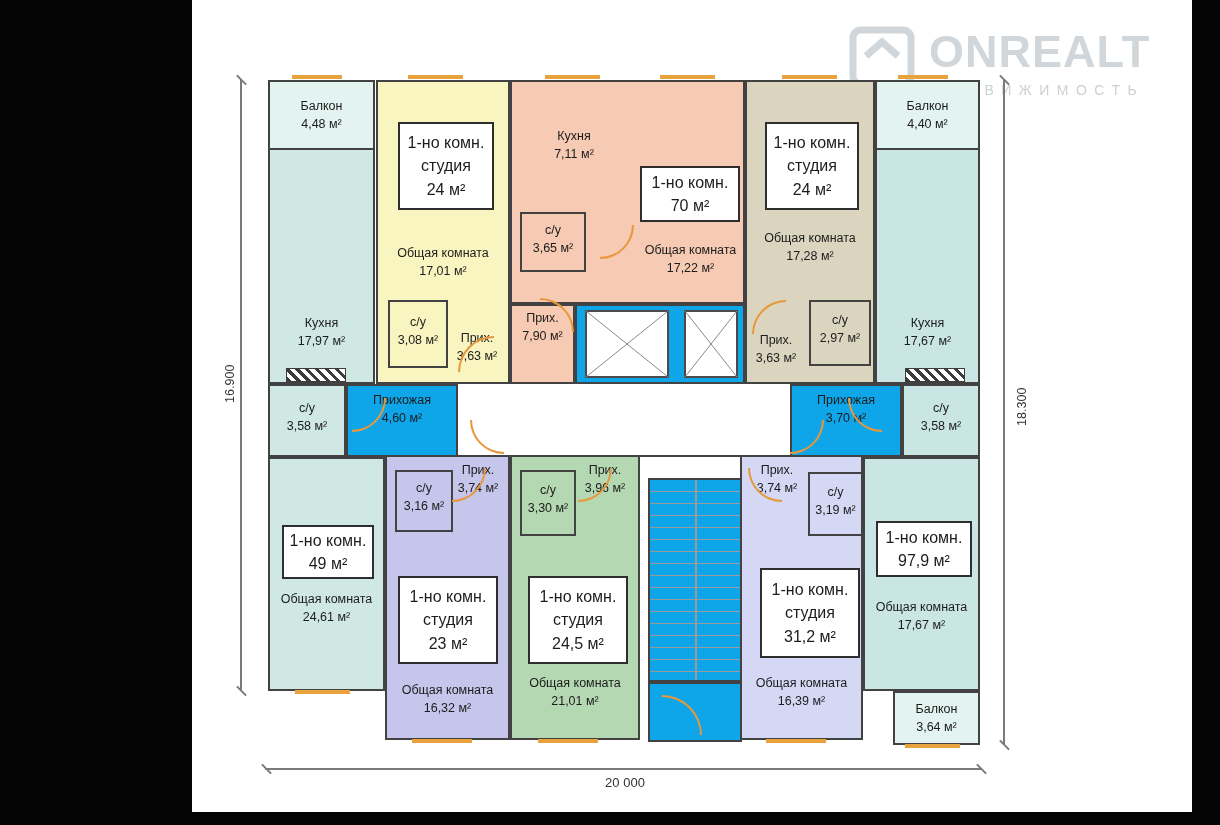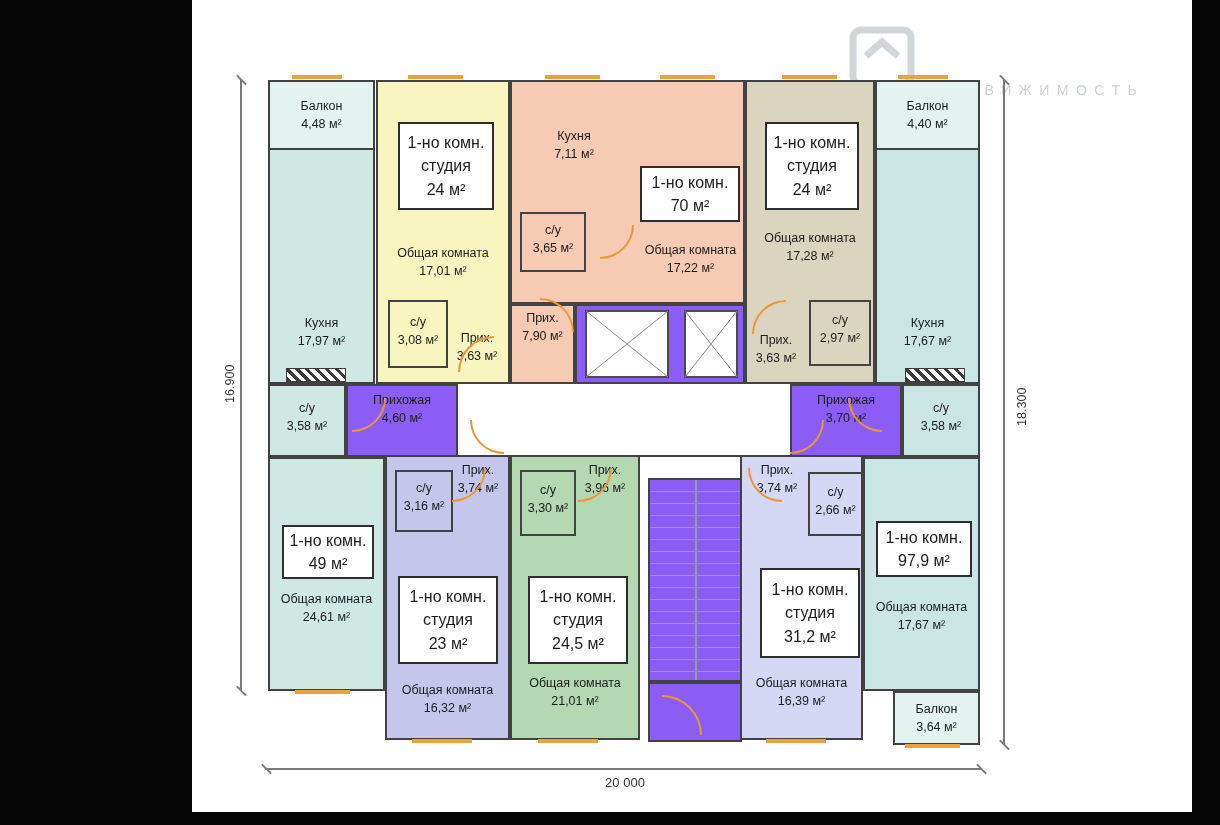--- a/index.html
+++ b/index.html
@@ -4,21 +4,21 @@
 <style>
   html,body{margin:0;padding:0}
   body{width:1220px;height:825px;position:relative;background:#fff;
        font-family:"Liberation Sans","DejaVu Sans",sans-serif;overflow:hidden;color:#1c1c1c}
   .bar{position:absolute;background:#050505}
   .room{position:absolute;border:2px solid #424242;box-sizing:border-box}
   .sub{position:absolute;border:2px solid #424242;box-sizing:border-box}
   .c-teal{background:#cfe8e3}.c-teal-l{background:#e2f3f0}.c-yellow{background:#f9f5c0}
   .c-salmon{background:#f6cab3}.c-tan{background:#dbd5bf}.c-cyan{background:#c9e6e4}
   .c-purple{background:#c6c6ed}.c-green{background:#b4d8b2}.c-lav{background:#d4d8f4}
-  .c-white{background:#8b5cf6}
+  .c-white{background:#0ea5e9}
   .lbl{position:absolute;left:0;right:0;text-align:center;font-size:12.5px;line-height:1.4}
   .flab{position:absolute;text-align:center;font-size:12.5px;line-height:1.4}
   .ubox{position:absolute;background:#fff;border:2px solid #2e2e2e;box-sizing:border-box;
         display:flex;flex-direction:column;align-items:center;justify-content:center;
         font-size:16px;line-height:1.45;text-align:center}
   .hatch{position:absolute;background:repeating-linear-gradient(45deg,#3c3c3c 0 3px,#fff 3px 7px);border:1px solid #3c3c3c;box-sizing:border-box}
   .win{position:absolute;background:#e9a33c;height:4px}
   .door{position:absolute;border:0 solid #e8973a;box-sizing:border-box}
   .d-bl{border-left-width:2px;border-bottom-width:2px;border-bottom-left-radius:100%}
   .d-br{border-right-width:2px;border-bottom-width:2px;border-bottom-right-radius:100%}
@@ -36,20 +36,21 @@
 <div class="bar" style="left:1192px;top:0;width:28px;height:825px"></div>
 <div class="bar" style="left:0;top:812px;width:1220px;height:13px"></div>
 
 <div style="position:absolute;left:845px;top:18px;width:340px;height:95px;color:#ccd2d6;opacity:.9">
   <span style="position:absolute;left:0;top:2px">
     <svg width="74" height="74" viewBox="0 0 74 74">
       <path d="M16 10 h42 a8 8 0 0 1 8 8 v38 a8 8 0 0 1 -8 8 h-42 a8 8 0 0 1 -8 -8 v-38 a8 8 0 0 1 8 -8 z" fill="none" stroke="#ccd2d6" stroke-width="7"></path>
       <path d="M21 36 L37 22 L53 36" fill="none" stroke="#ccd2d6" stroke-width="7"></path>
     </svg>
   </span>
+  <div style="position:absolute;left:84px;top:8px;font-size:45px;font-weight:bold;letter-spacing:1px">ONREALT</div>
   <div style="position:absolute;left:88px;top:64px;font-size:14px;letter-spacing:7.5px;color:#c6ccd1">НЕДВИЖИМОСТЬ</div>
 </div>
 
 <div class="room c-teal-l" style="left:268px;top:80px;width:107px;height:70px">
   <div class="lbl" style="top:16px">
     <div>Балкон</div>
     <div>4,48 м²</div>
   </div>
 </div>
 <div class="room c-teal" style="left:268px;top:148px;width:107px;height:236px">
@@ -257,21 +258,21 @@
 <div class="room c-white stairs" style="left:648px;top:478px;width:94px;height:204px">
   <div style="position:absolute;left:50%;top:0;bottom:0;width:2px;background:#9a9a9a"></div>
 </div>
 <div class="room c-white" style="left:648px;top:682px;width:94px;height:60px"></div>
 <div style="position:absolute;left:640px;top:455px;width:100px;height:2px;background:#424242"></div>
 
 <div class="room c-lav" style="left:740px;top:455px;width:123px;height:285px">
   <div class="sub" style="left:66px;top:15px;width:55px;height:64px">
     <div class="lbl" style="top:10px">
       <div>с/у</div>
-      <div>2,66 м²</div>
+      <div>3,19 м²</div>
     </div>
   </div>
   <div class="lbl" style="top:218px">
     <div>Общая комната</div>
     <div>16,39 м²</div>
   </div>
 </div>
 <div class="flab" style="left:746px;top:462px;width:62px">
   <div>Прих.</div>
   <div>3,74 м²</div>

